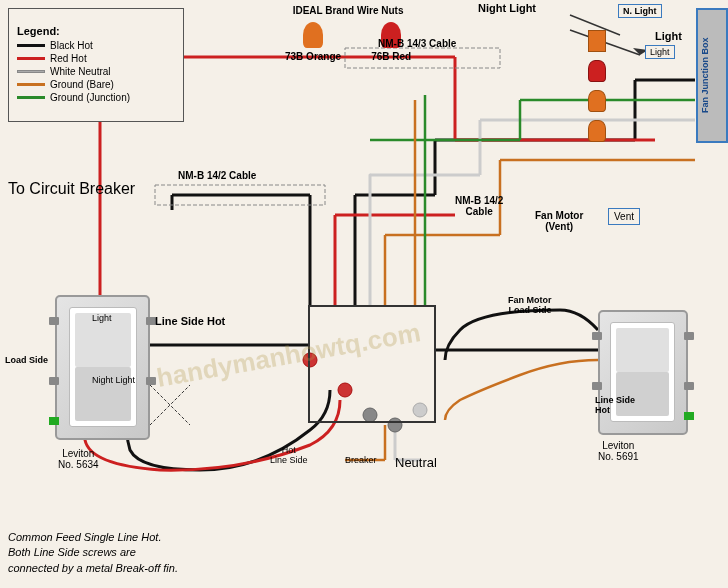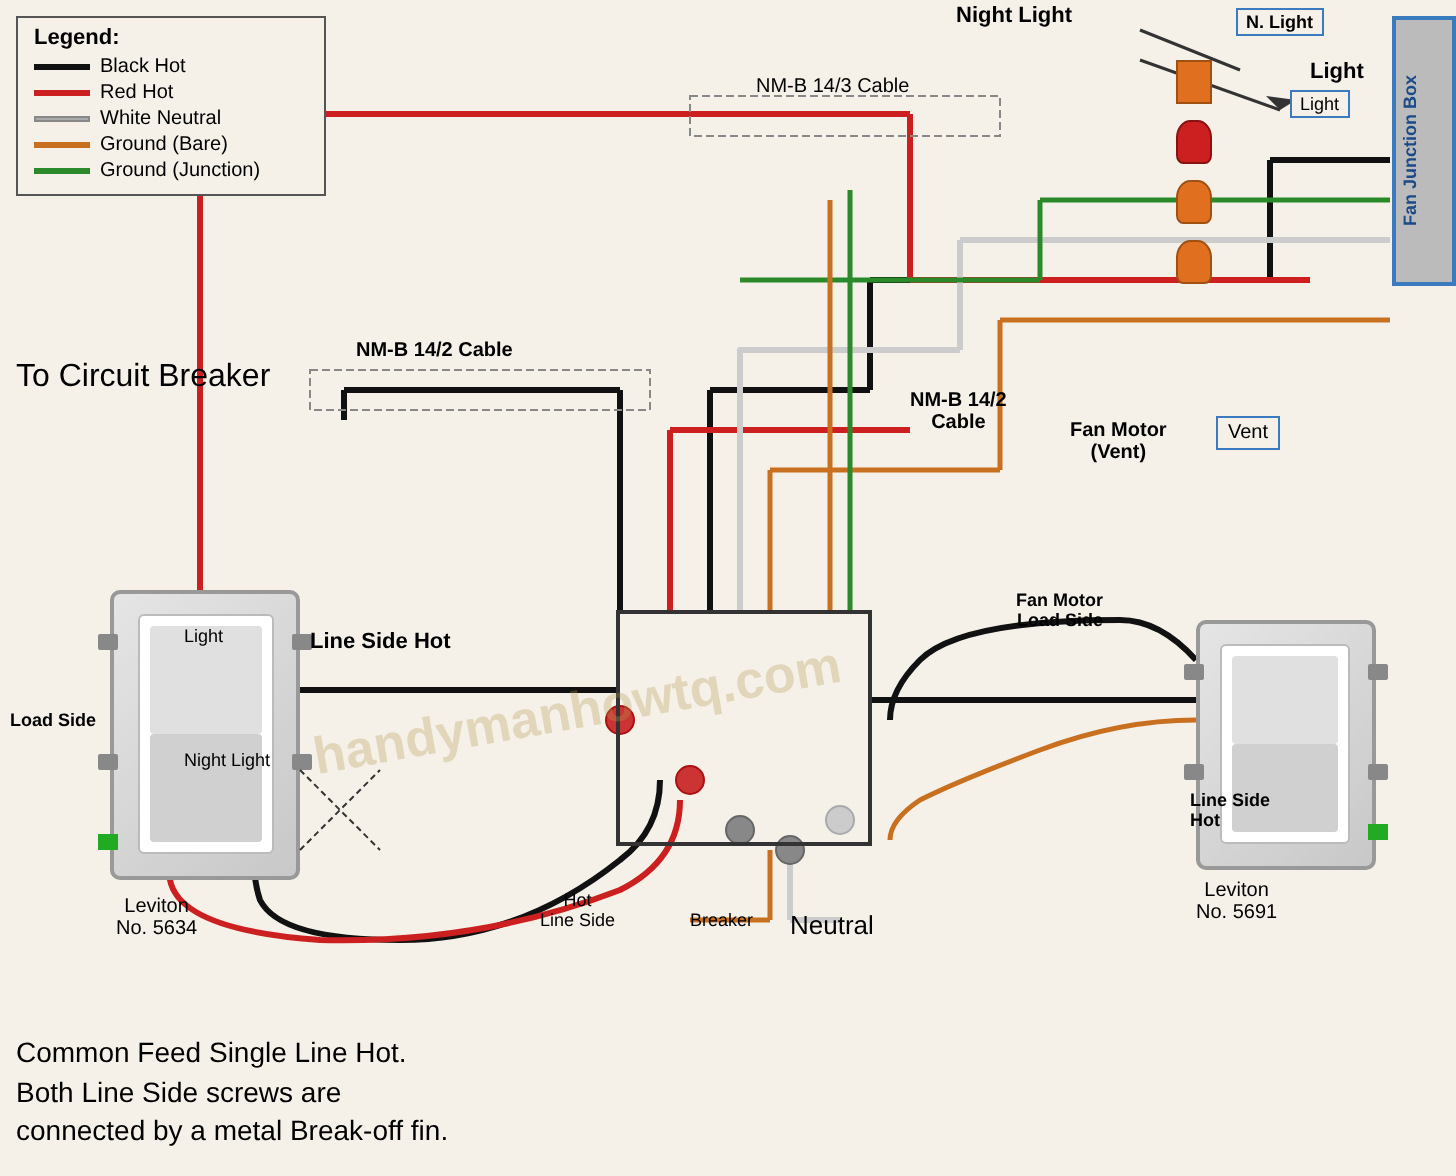--- a/index.html
+++ b/index.html
@@ -19,23 +19,23 @@
       position: relative;
       background: #f5f0e8;
     }
 
     
     .legend-box {
       position: absolute;
       top: 8px;
       left: 8px;
       border: 1px solid #555;
-      padding: 4px 8px;
-      background: #f5f0e8;
-      width: 155px;
+      padding: 16px 8px;
+      background: #f5f0e8;
+      width: 176px;
     }
     .legend-title {
       font-weight: bold;
       margin-bottom: 3px;
     }
     .legend-item {
       display: flex;
       align-items: center;
       margin-bottom: 2px;
       font-size: 10px;
@@ -178,41 +178,54 @@
       <div class="legend-line" style="background:#c87020;"></div>
       <span>Ground (Bare)</span>
     </div>
     <div class="legend-item">
       <div class="legend-line" style="background:#2a8a2a;"></div>
       <span>Ground (Junction)</span>
     </div>
   </div>
 
 
+  <div class="wire-nuts-section">
+    <div>IDEAL Brand Wire Nuts</div>
+    <div style="display:flex; justify-content:center; margin-top:6px; gap:30px;">
+      <div style="text-align:center;">
+        <div style="width:20px; height:26px; background:#e07020; border-radius:50% 50% 20% 20%; margin:0 auto;"></div>
+        <div style="margin-top:3px;">73B Orange</div>
+      </div>
+      <div style="text-align:center;">
+        <div style="width:20px; height:26px; background:#cc2020; border-radius:50% 50% 20% 20%; margin:0 auto;"></div>
+        <div style="margin-top:3px;">76B Red</div>
+      </div>
+    </div>
+  </div>
 
   <div style="position:absolute; top:2px; left:478px; font-size:11px; font-weight:bold;">Night Light</div>
 
   <div style="position:absolute; top:4px; left:618px; border:1px solid #3a7abf; padding:1px 4px; font-size:9px; background:#f5f0e8; font-weight:bold;">N. Light</div>
 
   <div style="position:absolute; top:30px; left:655px; font-size:11px; font-weight:bold;">Light</div>
 
   <div style="position:absolute; top:45px; left:645px; border:1px solid #3a7abf; padding:1px 4px; font-size:9px; background:#f5f0e8;">Light</div>
 
   <div style="position:absolute; top:8px; right:0px; width:32px; height:135px; border:2px solid #3a7abf; background:#bbb;">
     <div style="writing-mode:vertical-lr; transform:rotate(180deg); font-size:9px; font-weight:bold; color:#1a4a8a; height:100%; display:flex; align-items:center; justify-content:center; padding:2px;">Fan Junction Box</div>
   </div>
 
   <div style="position:absolute; top:30px; left:588px; display:flex; flex-direction:column; gap:8px;">
     <div style="width:18px; height:22px; background:#e07020; border-radius:40% 40% 20% 20; border:1px solid #a05010;"></div>
     <div style="width:18px; height:22px; background:#cc2020; border-radius:40% 40% 20% 20%; border:1px solid #881111;"></div>
     <div style="width:18px; height:22px; background:#e07020; border-radius:40% 40% 20% 20%; border:1px solid #a05010;"></div>
     <div style="width:18px; height:22px; background:#e07020; border-radius:40% 40% 20% 20%; border:1px solid #a05010;"></div>
   </div>
 
-  <div style="position:absolute; top:38px; left:378px; font-size:10px; font-weight:normal;">NM-B 14/3 Cable</div>
+  <div style="position:absolute; top:38px; left:378px; font-size:10px; font-weight:bold;">NM-B 14/3 Cable</div>
 
   <div style="position:absolute; top:170px; left:178px; font-size:10px; font-weight:bold;">NM-B 14/2 Cable</div>
 
   <div style="position:absolute; top:195px; left:455px; font-size:10px; font-weight:bold; text-align:center;">NM-B 14/2<br>Cable</div>
 
   <div style="position:absolute; top:210px; left:535px; font-size:10px; font-weight:bold; text-align:center;">Fan Motor<br>(Vent)</div>
 
   <div style="position:absolute; top:208px; left:608px; border:1px solid #3a7abf; padding:2px 5px; font-size:10px; background:#f5f0e8;">Vent</div>
 
   <div style="position:absolute; top:180px; left:8px; font-size:16px;">To Circuit Breaker</div>
@@ -258,17 +271,17 @@
   <div style="position:absolute; top:295px; left:508px; font-size:9px; font-weight:bold; text-align:right;">Fan Motor<br>Load Side</div>
   <div style="position:absolute; top:395px; left:595px; font-size:9px; font-weight:bold;">Line Side<br>Hot</div>
 
   <div style="position:absolute; top:448px; left:58px; font-size:10px; text-align:center;">Leviton<br>No. 5634</div>
   <div style="position:absolute; top:440px; left:598px; font-size:10px; text-align:center;">Leviton<br>No. 5691</div>
 
   <div style="position:absolute; top:445px; left:270px; font-size:9px; text-align:center;">Hot<br>Line Side</div>
   <div style="position:absolute; top:455px; left:345px; font-size:9px; text-align:center;">Breaker</div>
   <div style="position:absolute; top:455px; left:395px; font-size:13px; text-align:center;">Neutral</div>
 
-  <div style="position:absolute; bottom:12px; left:8px; font-size:14px; line-height:1.4;">Common Feed Single Line Hot.<br>Both Line Side screws are<br>connected by a metal Break-off fin.</div>
+  <div style="position:absolute; bottom:12px; left:8px; font-size:11px; line-height:1.4;font-style:italic;">Common Feed Single Line Hot.<br>Both Line Side screws are<br>connected by a metal Break-off fin.</div>
 
   <div style="position:absolute; top:340px; left:155px; font-size:26px; color:rgba(180,155,80,0.3); transform:rotate(-10deg); font-weight:bold; white-space:nowrap; pointer-events:none;">handymanhowtq.com</div>
 
 </div>
 
 </body></html>

